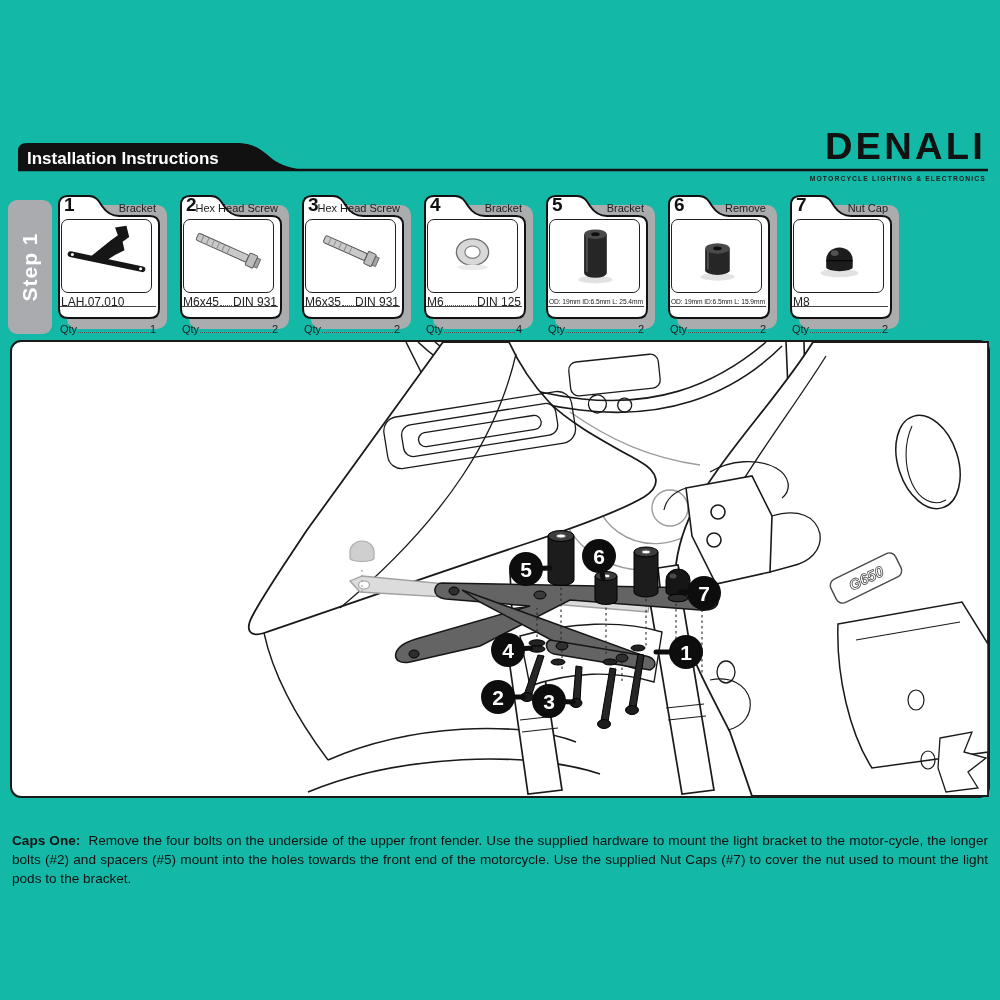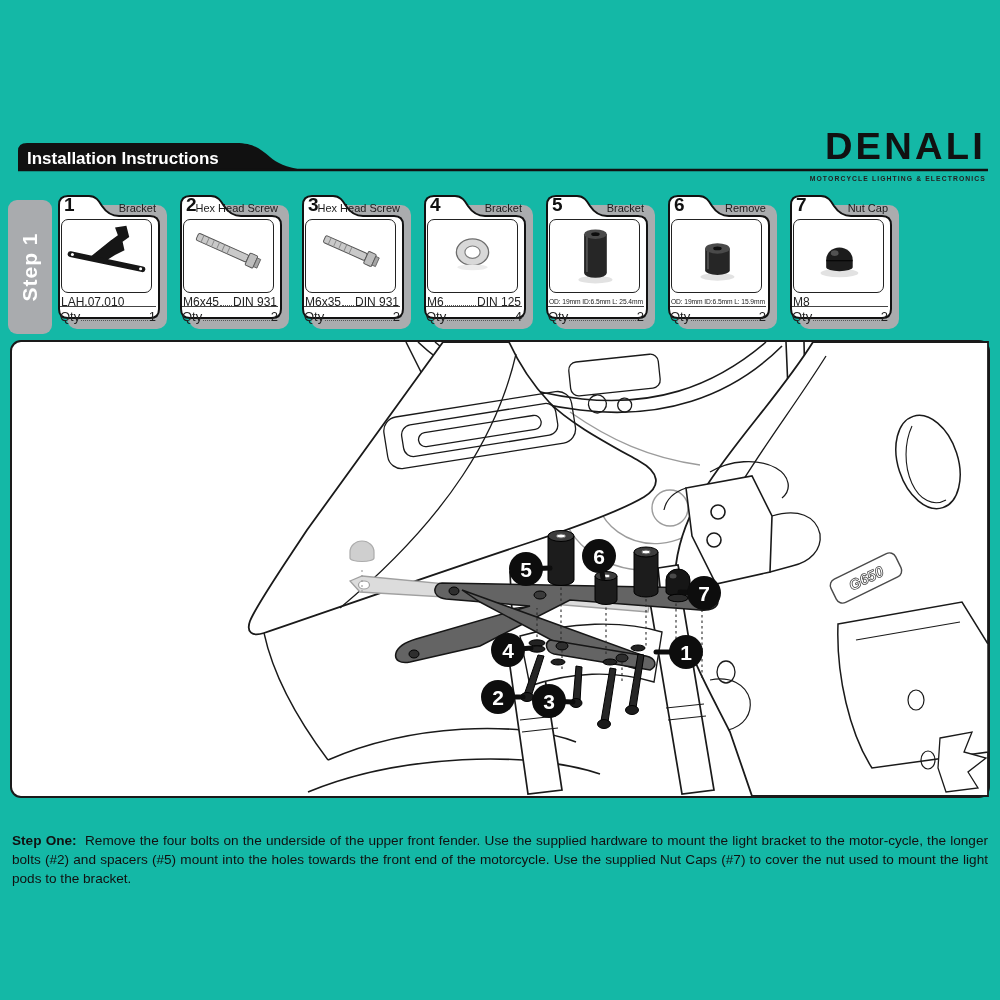--- a/index.html
+++ b/index.html
@@ -20,21 +20,21 @@
   
   .cards{position:absolute;left:55px;top:192px;display:flex;gap:16px;}
   .card{position:relative;width:106px;height:130px;}
   .card-bg{position:absolute;left:0;top:0;width:122px;height:146px;pointer-events:none;}
   .card-number{position:absolute;left:9px;top:2px;font-size:19px;font-weight:bold;color:#111;}
   .card-name{position:absolute;top:10px;right:5px;font-size:11px;color:#1c1c1c;white-space:nowrap;padding-left:10px;}
   .card-img{position:absolute;left:6px;top:27px;width:91px;height:74px;border:1.6px solid #222;border-radius:7px;background:#fff;box-sizing:border-box;overflow:hidden;}
   .card-img svg{width:100%;height:100%;display:block;}
   .spec-row{position:absolute;left:6px;top:103px;width:94px;display:flex;align-items:baseline;font-size:12px;color:#222;}
   .card-small-spec .spec-row{font-size:6.7px;letter-spacing:-0.1px;top:106px;}
-  .qty-row{position:absolute;left:5px;top:114px;width:96px;border-top:1.5px solid #444;padding-top:2px;display:flex;align-items:baseline;font-size:13px;color:#222;}
+  .qty-row{position:absolute;left:5px;top:114px;width:96px;border-top:1.5px solid #444;padding-top:16px;display:flex;align-items:baseline;font-size:11px;color:#222;}
   .leader{flex:1;border-bottom:1.6px dotted #555;margin:0 1px 2px 1px;min-width:4px;}
 
   
   .illustration{position:absolute;left:10px;top:340px;width:980px;height:458px;}
 
   
   .instructions{position:absolute;left:12px;top:817px;width:976px;font-size:13.6px;line-height:1.42;text-align:justify;color:#111;}
   .instructions b{font-weight:bold;}
 </style>
 </head>
@@ -414,15 +414,15 @@
         <text x="589" y="223.5">6</text>
       </g>
       <g>
         <line x1="694" y1="253" x2="670" y2="252" stroke="#0d0d0d" stroke-width="5" stroke-linecap="round"></line>
         <circle cx="694" cy="253" r="17" fill="#0d0d0d"></circle>
         <text x="694" y="260.5">7</text>
       </g>
     </g>
   </svg>
 
-  <p class="instructions"><b>Step One:</b>&nbsp; <span>Remove the four bolts on the underside of the upper front fender. Use the supplied hardware to mount the light bracket to the motor-cycle, the longer bolts (#2) and spacers (#5) mount into the holes towards the front end of the motorcycle.  Use the supplied Nut Caps (#7) to cover the nut used to mount the light pods to the bracket.</span></p>
+  <p class="instructions"><b>Caps One:</b>&nbsp; <span>Remove the four bolts on the underside of the upper front fender. Use the supplied hardware to mount the light bracket to the motor-cycle, the longer bolts (#2) and spacers (#5) mount into the holes towards the front end of the motorcycle.  Use the supplied Nut Caps (#7) to cover the nut used to mount the light pods to the bracket.</span></p>
 
 </div>
 
 </body></html>

